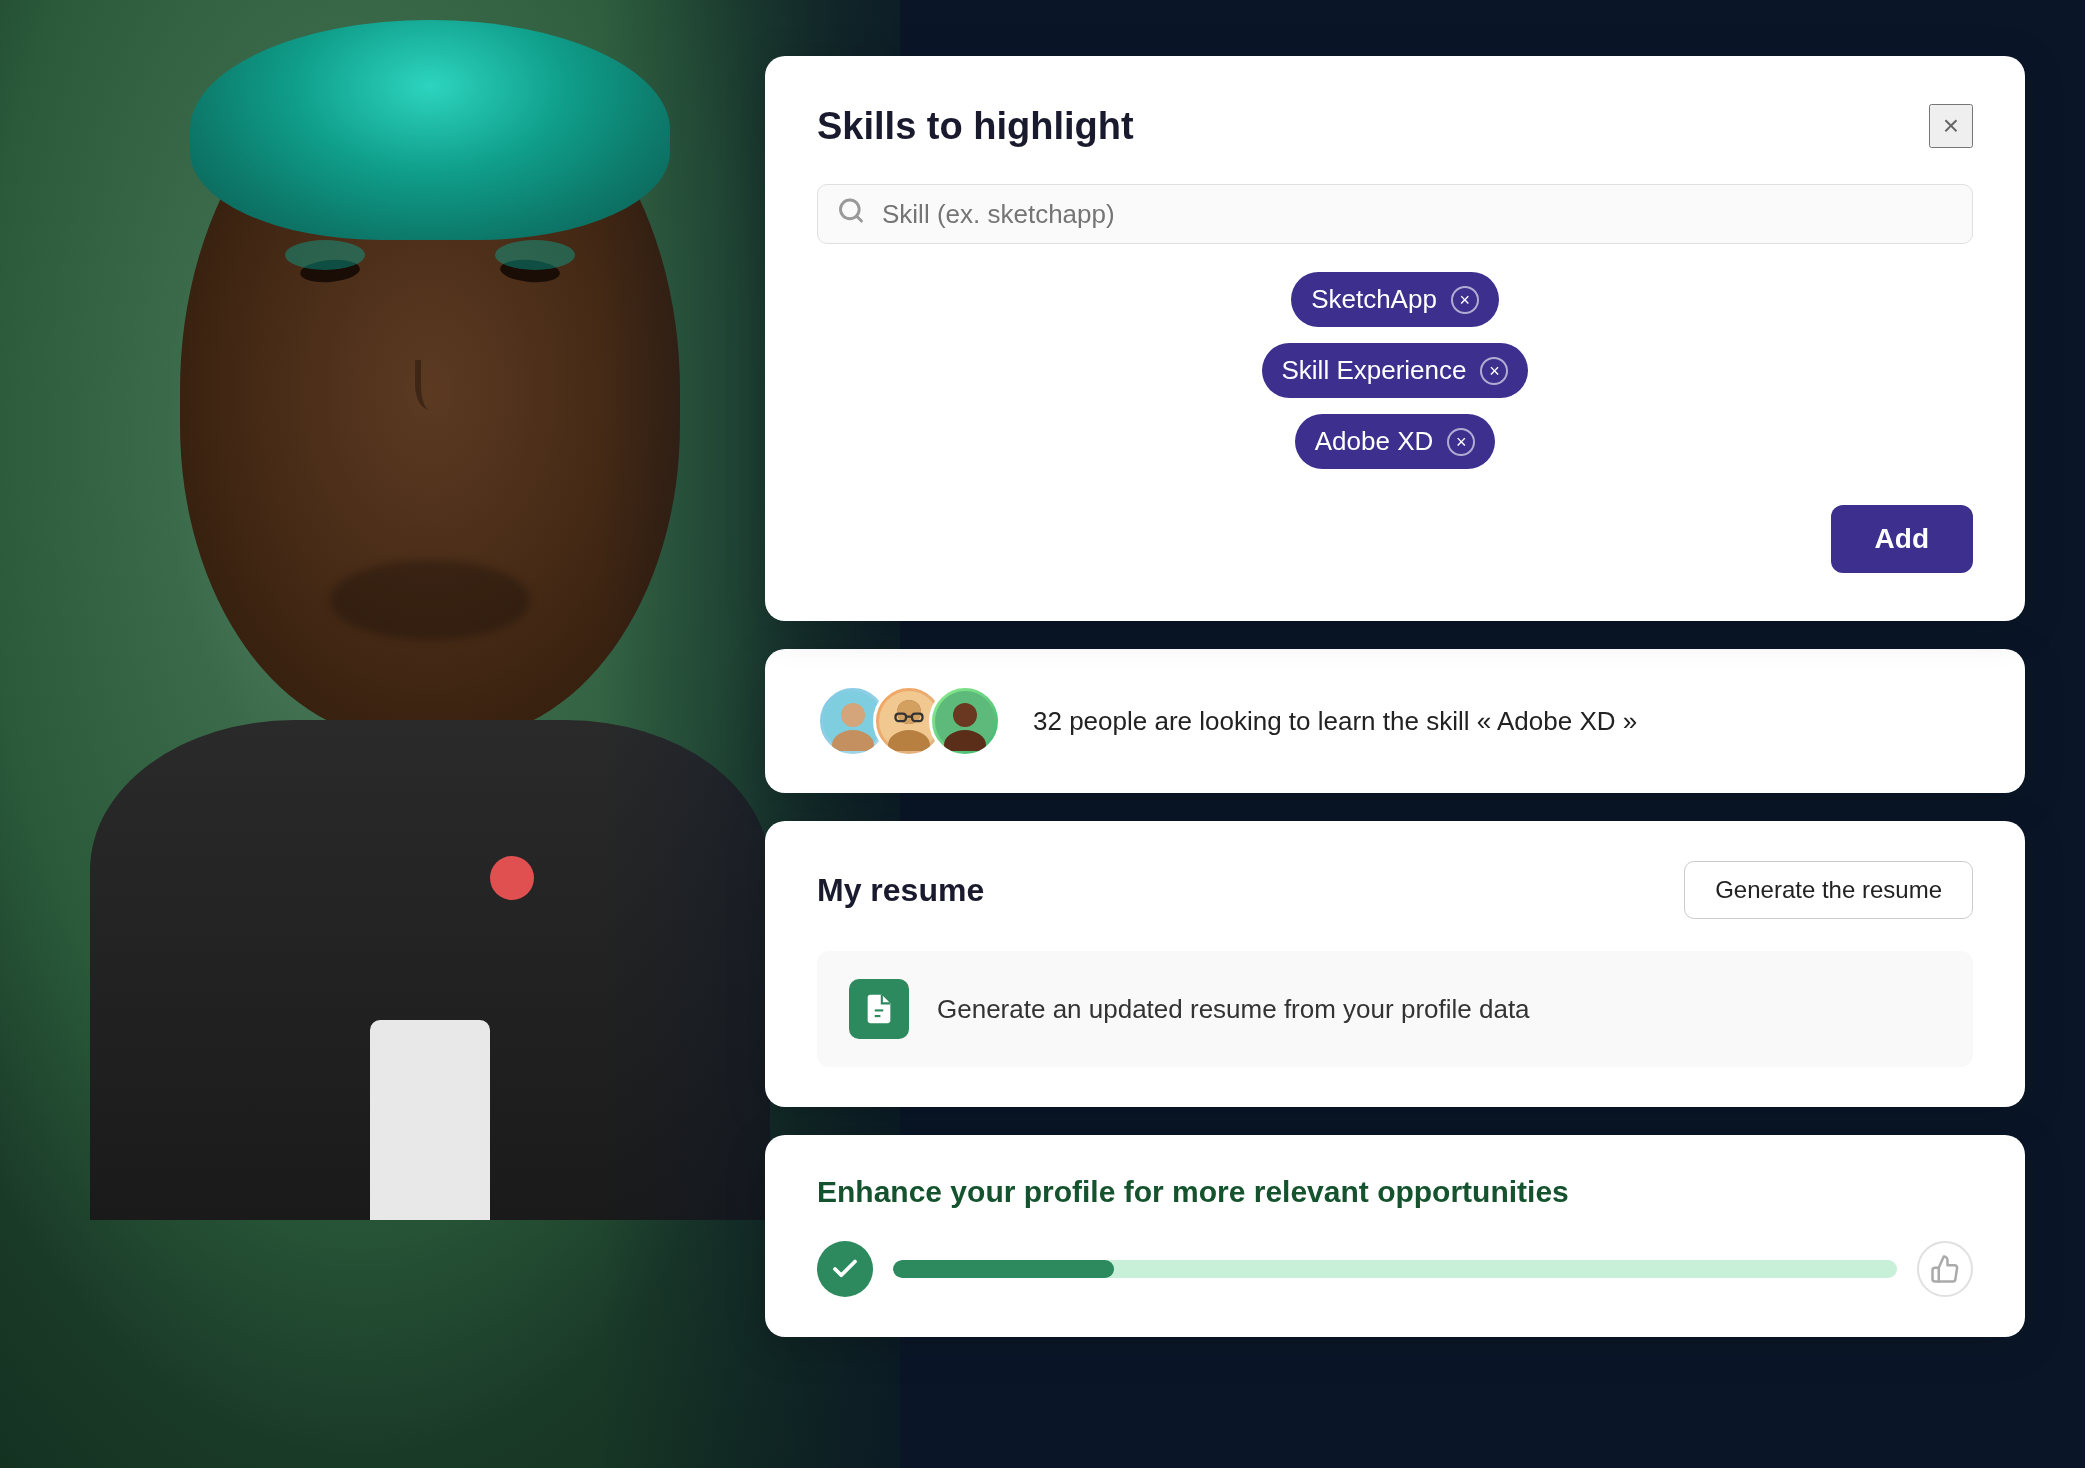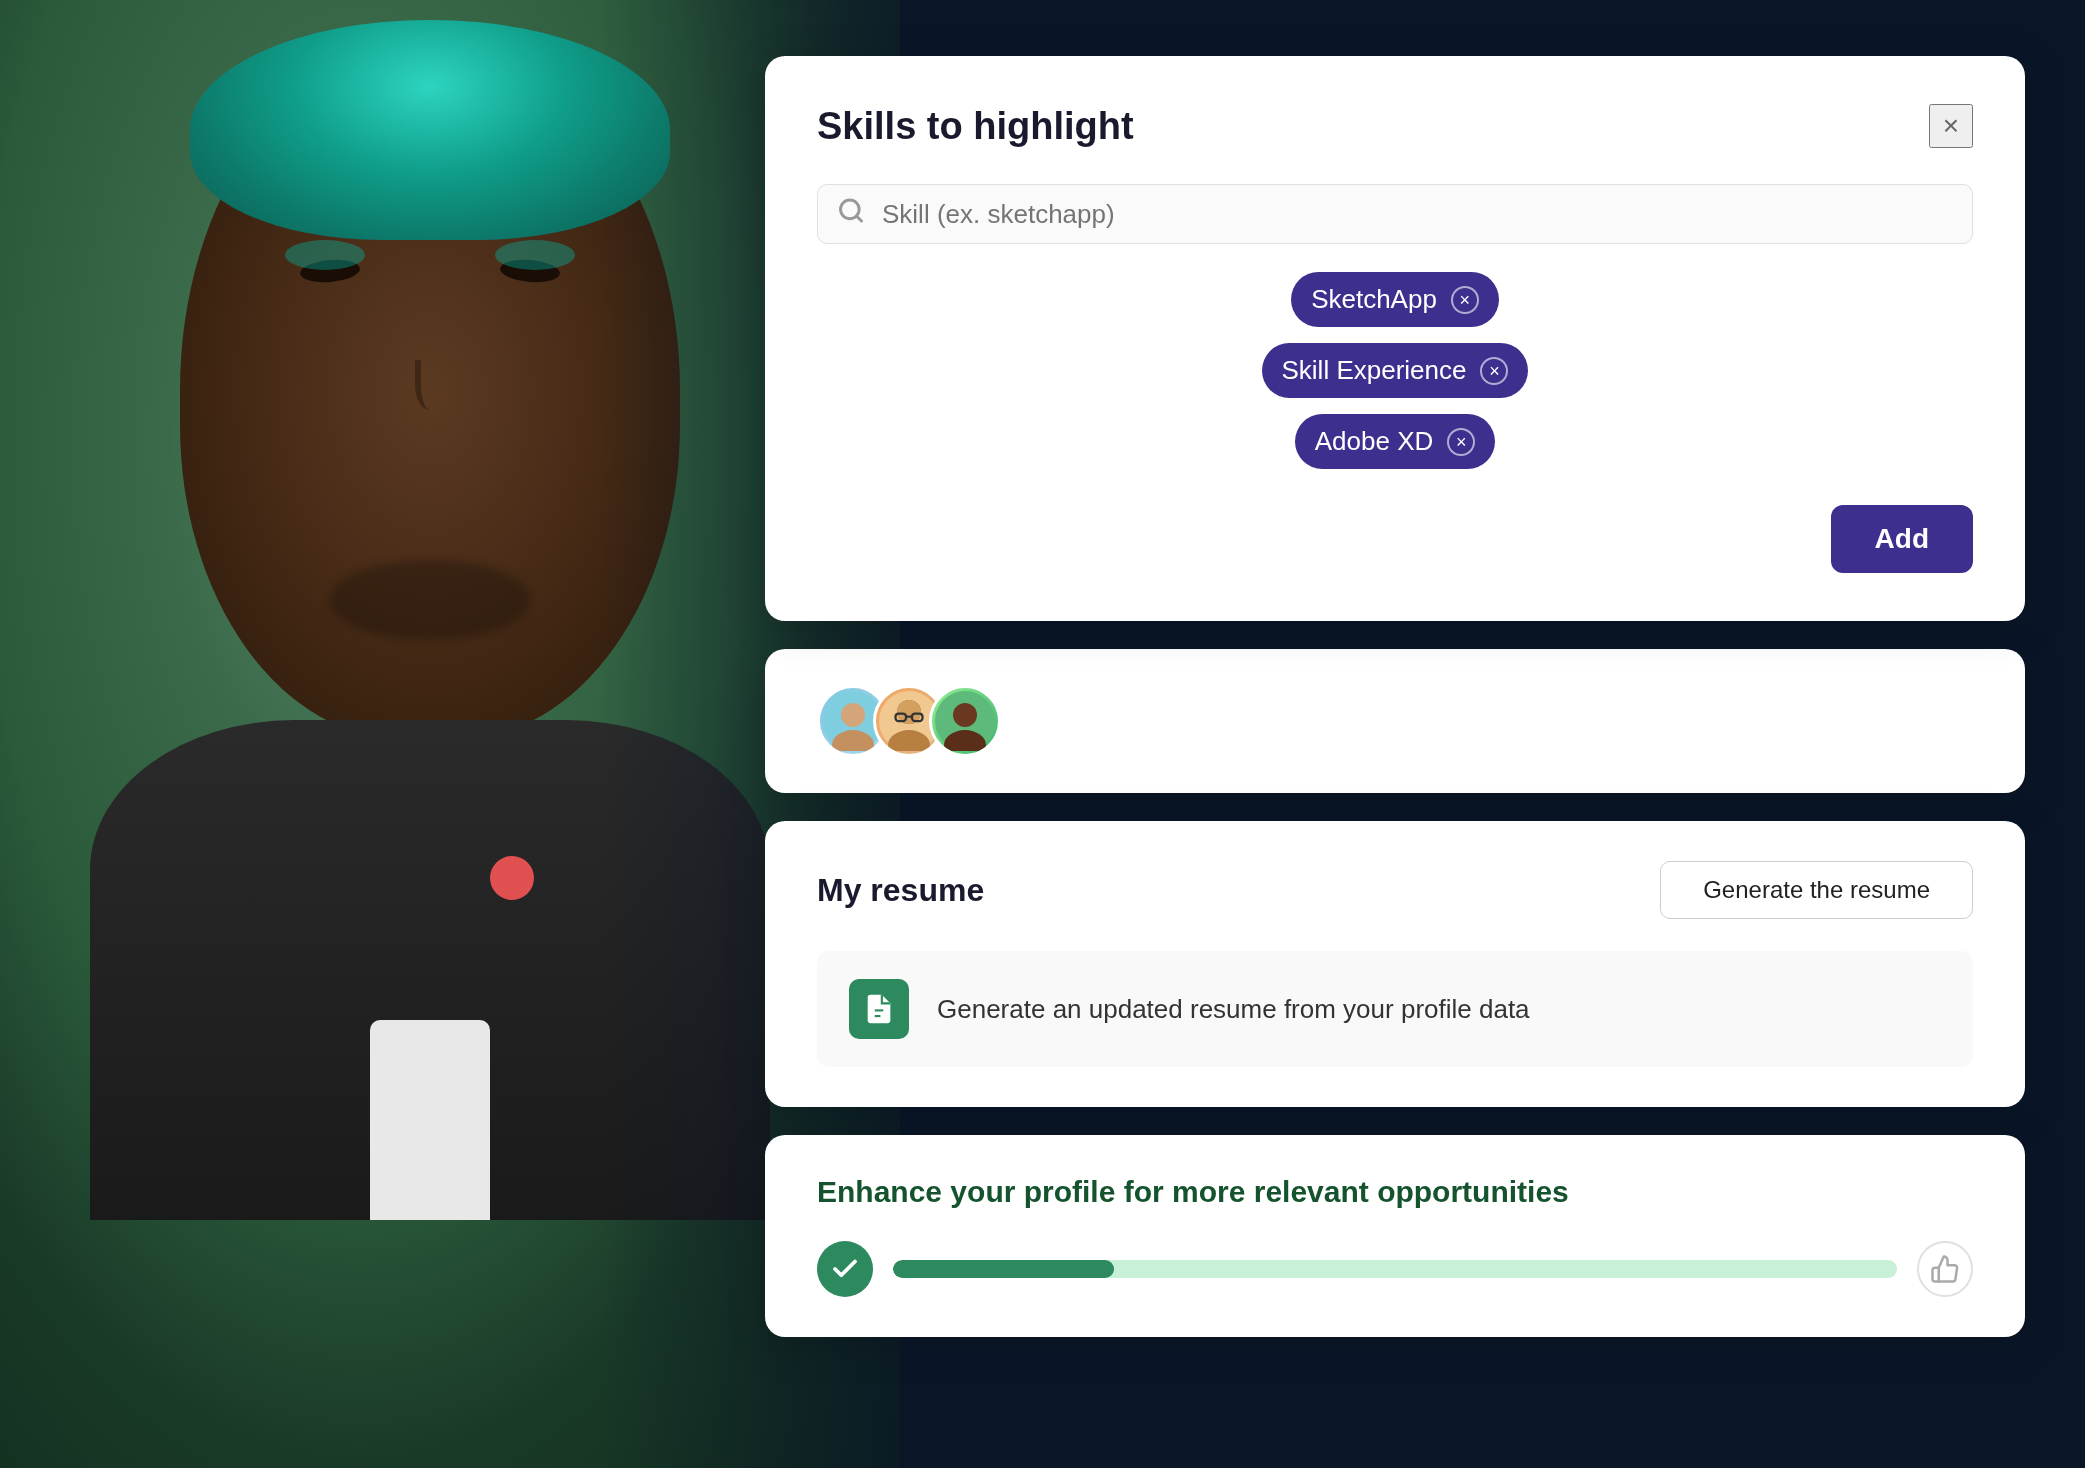--- a/index.html
+++ b/index.html
@@ -198,21 +198,21 @@
     .resume-title {
       font-size: 32px;
       font-weight: 700;
       color: #1a1a2e;
     }
 
     .generate-btn {
       background: #fff;
       border: 1.5px solid #ccc;
       border-radius: 10px;
-      padding: 14px 42px;
+      padding: 14px 30px;
       font-size: 24px;
       cursor: pointer;
       color: #222;
       font-weight: 500;
       margin-left: 30px;
     }
 
     .resume-content {
       display: flex;
       align-items: center;
@@ -477,20 +477,21 @@
         </svg>
       </div>
       <div class="avatar-circle avatar-3">
         <svg viewBox="0 0 40 40" width="60" height="60" xmlns="http://www.w3.org/2000/svg">
           <circle cx="20" cy="20" r="20" fill="#5dba7a"></circle>
           <circle cx="20" cy="16" r="8" fill="#6a3820"></circle>
           <ellipse cx="20" cy="36" rx="14" ry="10" fill="#5a2e18"></ellipse>
         </svg>
       </div>
     </div>
+    <p class="people-text">32 people are looking to learn the skill « Adobe XD »</p>
   </div>
 
   <div class="card resume-card">
     <div class="resume-header">
       <h3 class="resume-title">My resume</h3>
       <button class="generate-btn">Generate the resume</button>
     </div>
     <div class="resume-content">
       <div class="doc-icon">
         <svg viewBox="0 0 24 24" xmlns="http://www.w3.org/2000/svg">

